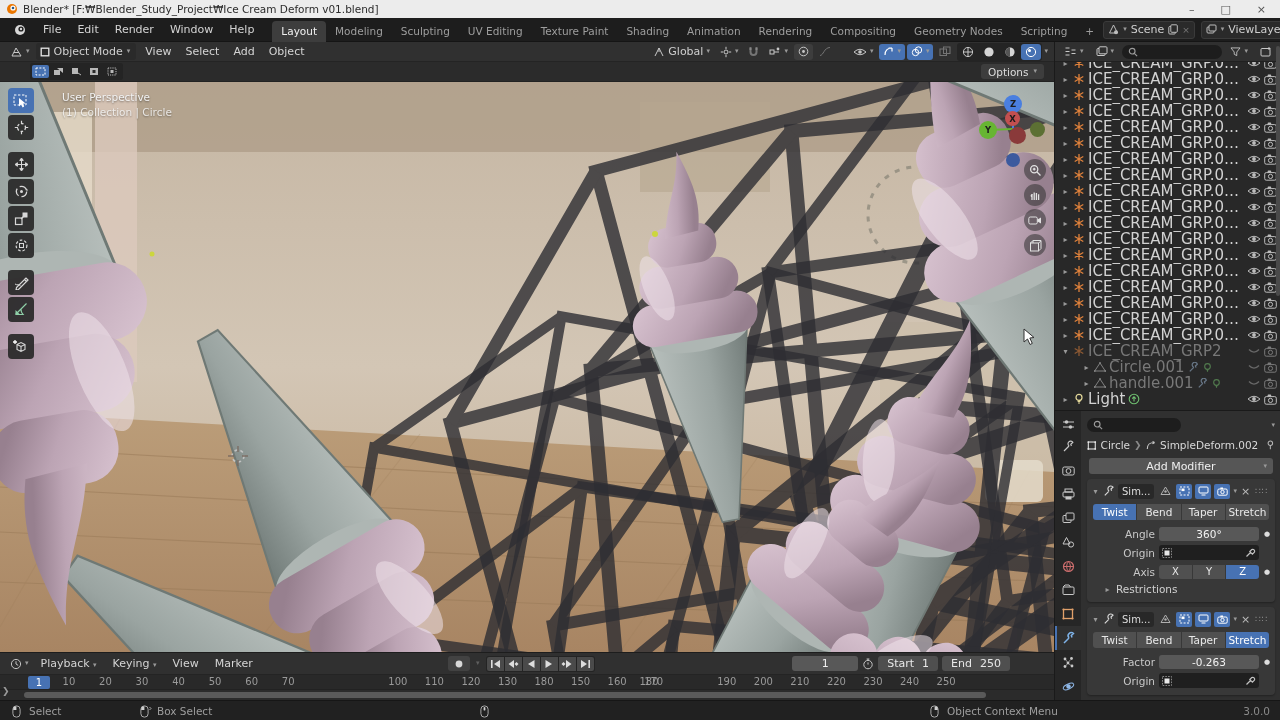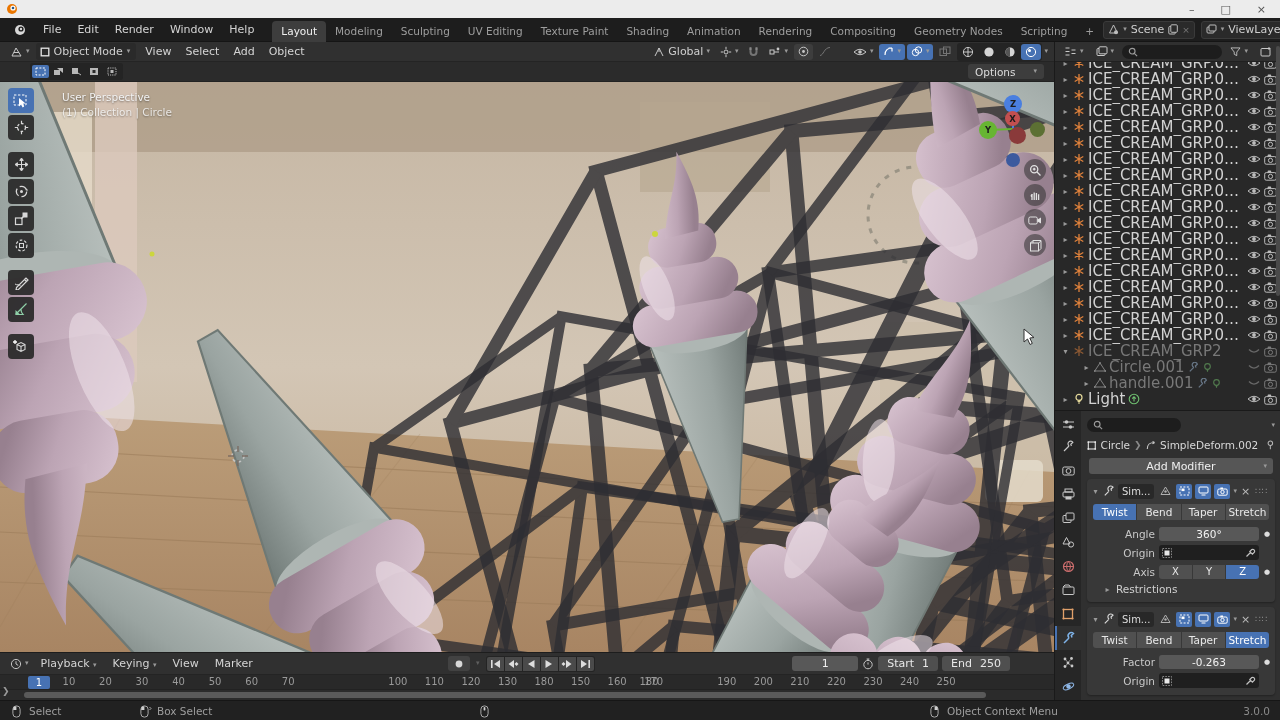--- a/index.html
+++ b/index.html
@@ -30,21 +30,21 @@
 
 #vp-header{position:absolute;left:0;top:0;width:1054px;height:20px;background:#303030;display:flex;align-items:center;padding:0 6px;gap:2px;border-bottom:1px solid #242424}
 #vp-header .menu-item{padding:2px 7px}
 .hbtn{display:flex;align-items:center;gap:3px;padding:1px 4px;border-radius:3px;height:16px}
 .hbtn.on{background:#4772b3}
 .mode-select{display:flex;align-items:center;gap:4px;background:#2a2a2a;border-radius:3px;padding:1px 6px 1px 4px;height:17px}
 #vp-tools{position:absolute;left:0;top:20px;width:1054px;height:20px;background:#2b2b2b;display:flex;align-items:center;padding:0 6px;border-bottom:1px solid #222}
 .selmode{display:flex;gap:1px;background:#242424;border-radius:3px;padding:2px}
 .selmode .sm{width:17px;height:13px;border-radius:2px;display:flex;align-items:center;justify-content:center}
 .selmode .sm.active{background:#4772b3}
-#options-btn{margin-left:auto;margin-right:4px;background:#3d3d3d;border-radius:3px;height:15px;display:flex;align-items:center;gap:18px;padding:0 7px;font-size:10.5px;color:#ddd}
+#options-btn{margin-left:auto;margin-right:4px;background:#3d3d3d;border-radius:3px;height:15px;display:flex;align-items:center;gap:5px;padding:0 7px;font-size:10.5px;color:#ddd}
 
 
 #viewport{position:absolute;left:0;top:40px;width:1054px;height:570px;overflow:hidden;background:#bfb2a0}
 #scene{position:absolute;left:0;top:0}
 #vp-overlay-text{position:absolute;left:62px;top:8px;color:#f2f2f2;text-shadow:0 1px 2px rgba(0,0,0,.45);font-size:10.5px;line-height:15px}
 #vp-toolbar{position:absolute;left:8px;top:6px;display:flex;flex-direction:column;gap:2px}
 .tool-btn{width:26px;height:25px;background:rgba(40,40,40,.92);border-radius:4px;display:flex;align-items:center;justify-content:center;border:0}
 .tool-btn.active{background:#4772b3}
 .tool-gap{height:8px}
 #nav-gizmo{position:absolute;left:958px;top:5px;width:96px;height:160px}
@@ -126,20 +126,21 @@
 <body>
 
 <div class="app">
 
   <div id="titlebar">
     <svg class="blogo" viewBox="0 0 12 12">
         <circle cx="6" cy="6" r="5" fill="#ea7600"></circle>
         <circle cx="7" cy="5" r="2.6" fill="#fff"></circle>
         <circle cx="7" cy="5" r="1.3" fill="#265787"></circle>
       </svg>
+    <span>Blender* [F:₩Blender_Study_Project₩Ice Cream Deform v01.blend]</span>
     <span class="wbtns">
       <span>–</span>
       <span>□</span>
       <span>×</span>
     </span>
   </div>
 
   <div id="topbar">
     <span class="menu-item">
       <svg width="14" height="12" viewBox="0 0 12 12">

